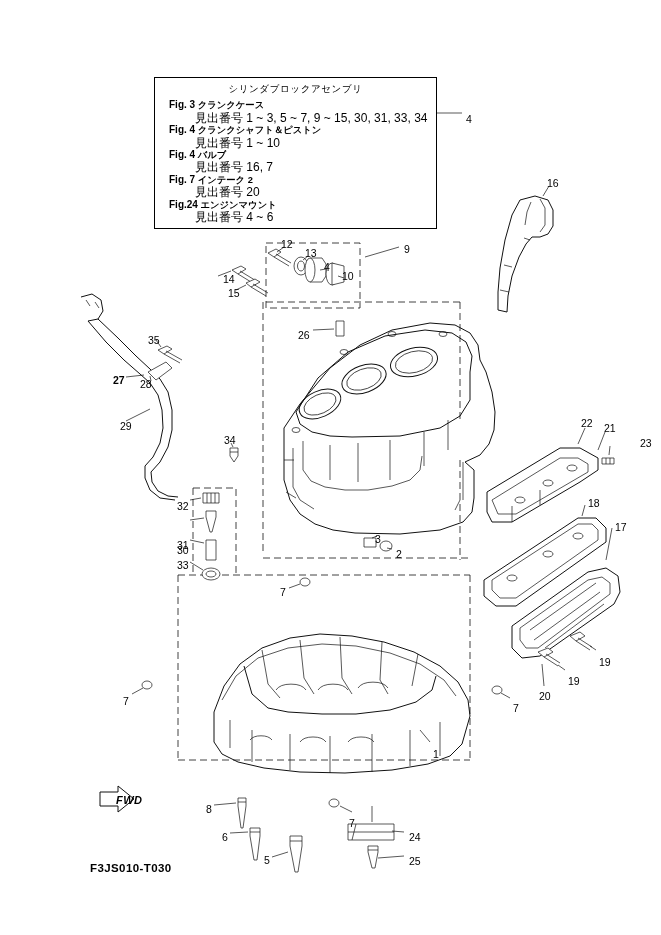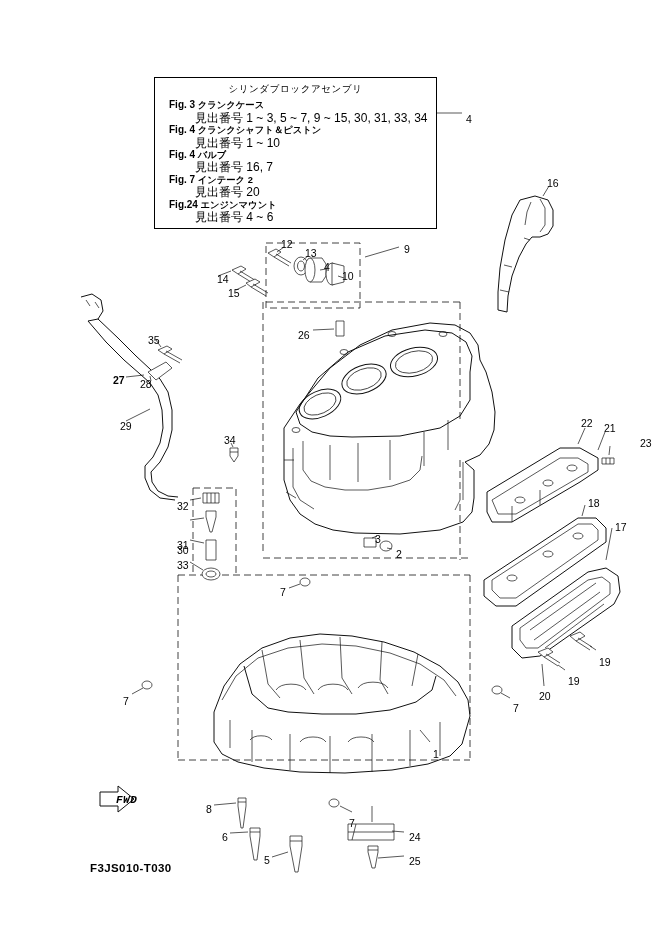--- a/index.html
+++ b/index.html
@@ -66,21 +66,20 @@
     color: #000;
     white-space: nowrap;
   }
   
   #fwd {
     position: absolute;
     left: 96px;
     top: 788px;
     width: 58px;
     height: 28px;
-    font-family: Liberation Mono, monospace;
   }
   #fwd .fwd-text {
     position: absolute;
     left: 20px;
     top: 6px;
     font-size: 11px;
     font-weight: bold;
     font-style: italic;
     letter-spacing: 0.5px;
   }
@@ -389,21 +388,21 @@
   </div>
 
   <div id="callout-layer">
       <div class="cn" style="left: 466px; top: 113px;">4</div>
       <div class="cn" style="left: 547px; top: 177px;">16</div>
       <div class="cn" style="left: 404px; top: 243px;">9</div>
       <div class="cn" style="left: 281px; top: 238px;">12</div>
       <div class="cn" style="left: 305px; top: 247px;">13</div>
       <div class="cn" style="left: 324px; top: 261px;">4</div>
       <div class="cn" style="left: 342px; top: 270px;">10</div>
-      <div class="cn" style="left: 217px; top: 273px;">14</div>
+      <div class="cn" style="left: 223px; top: 273px;">14</div>
       <div class="cn" style="left: 228px; top: 287px;">15</div>
       <div class="cn" style="left: 298px; top: 329px;">26</div>
       <div class="cn" style="left: 148px; top: 334px;">35</div>
       <div class="cn" style="left: 113px; top: 374px; font-weight: bold;">27</div>
       <div class="cn" style="left: 140px; top: 378px;">28</div>
       <div class="cn" style="left: 120px; top: 420px;">29</div>
       <div class="cn" style="left: 224px; top: 434px;">34</div>
       <div class="cn" style="left: 581px; top: 417px;">22</div>
       <div class="cn" style="left: 604px; top: 422px;">21</div>
       <div class="cn" style="left: 613px; top: 437px; margin-left: 27px;">23</div>

